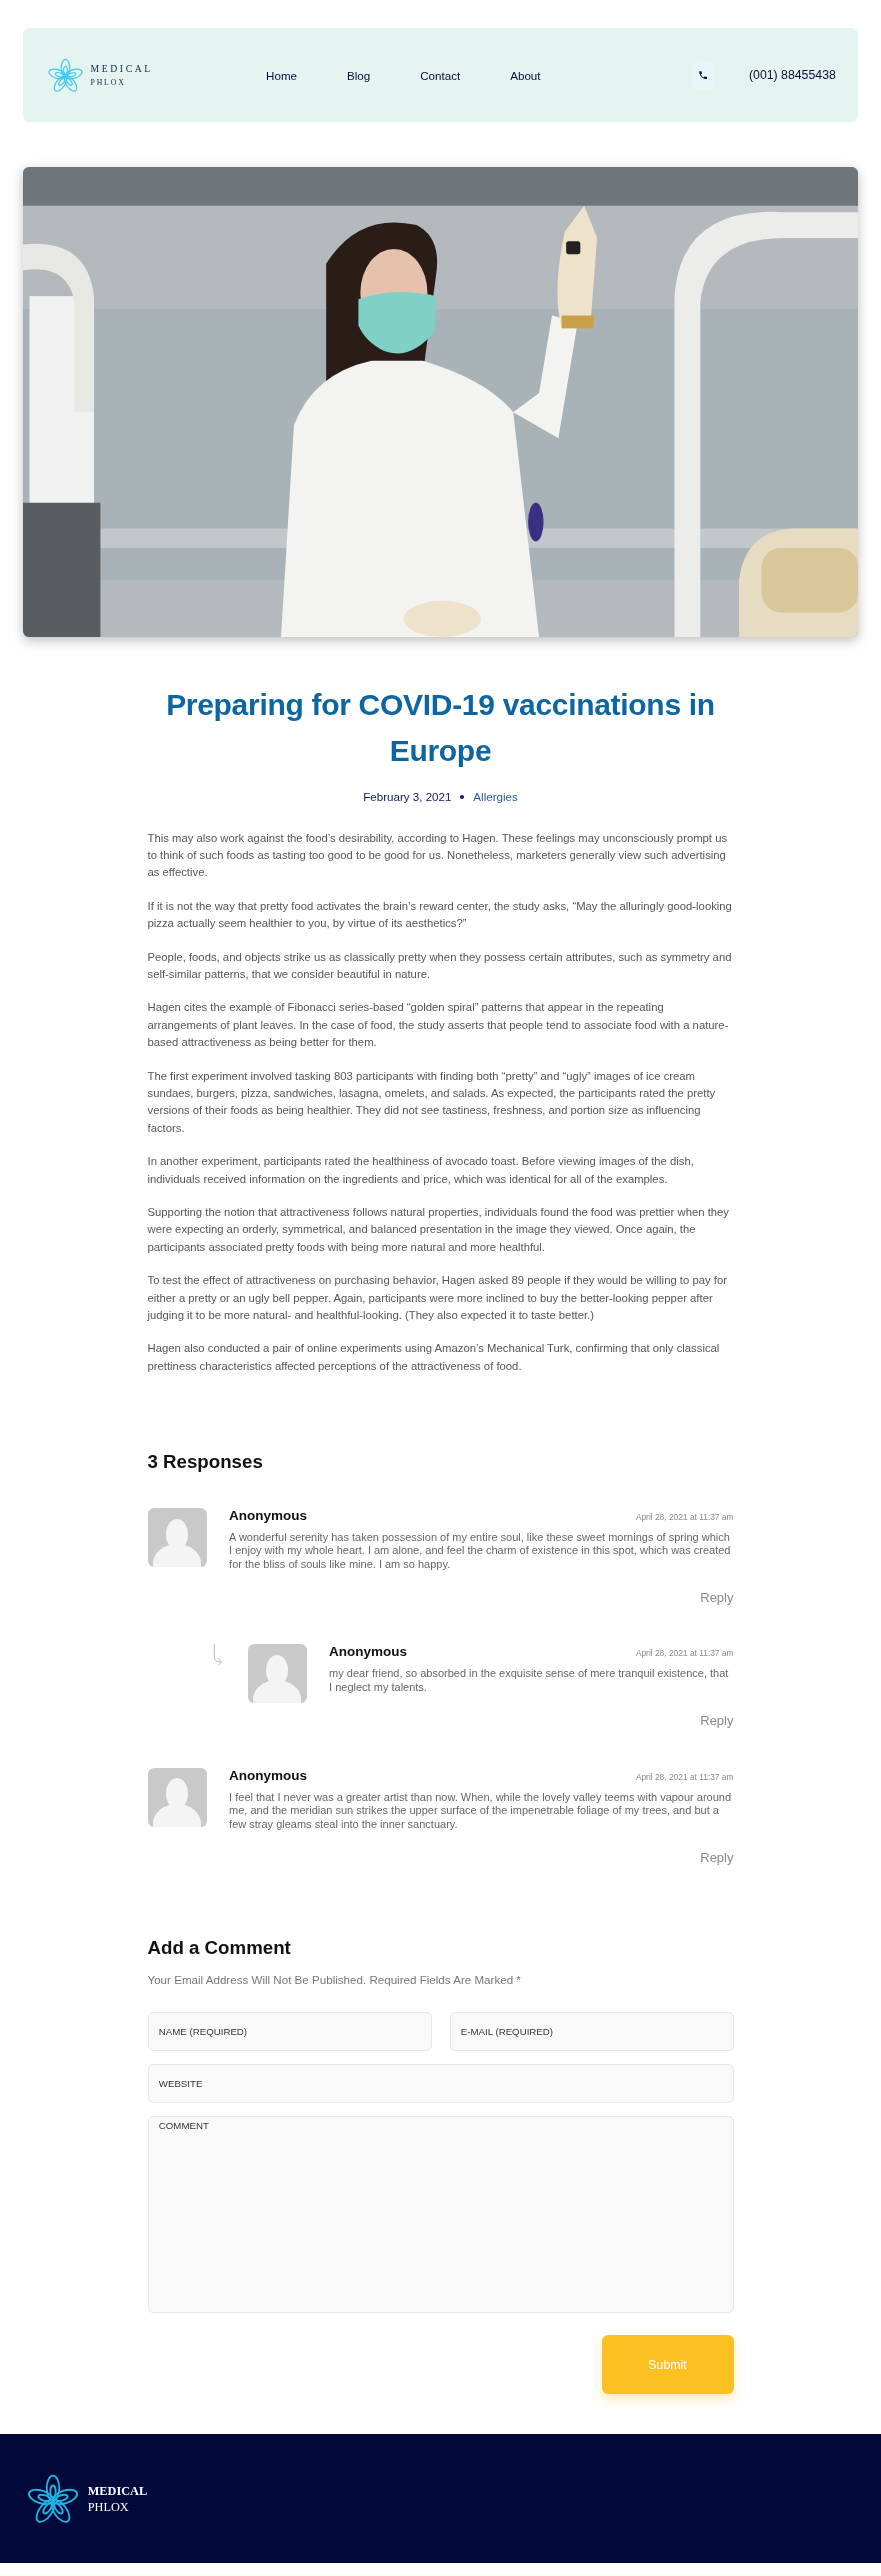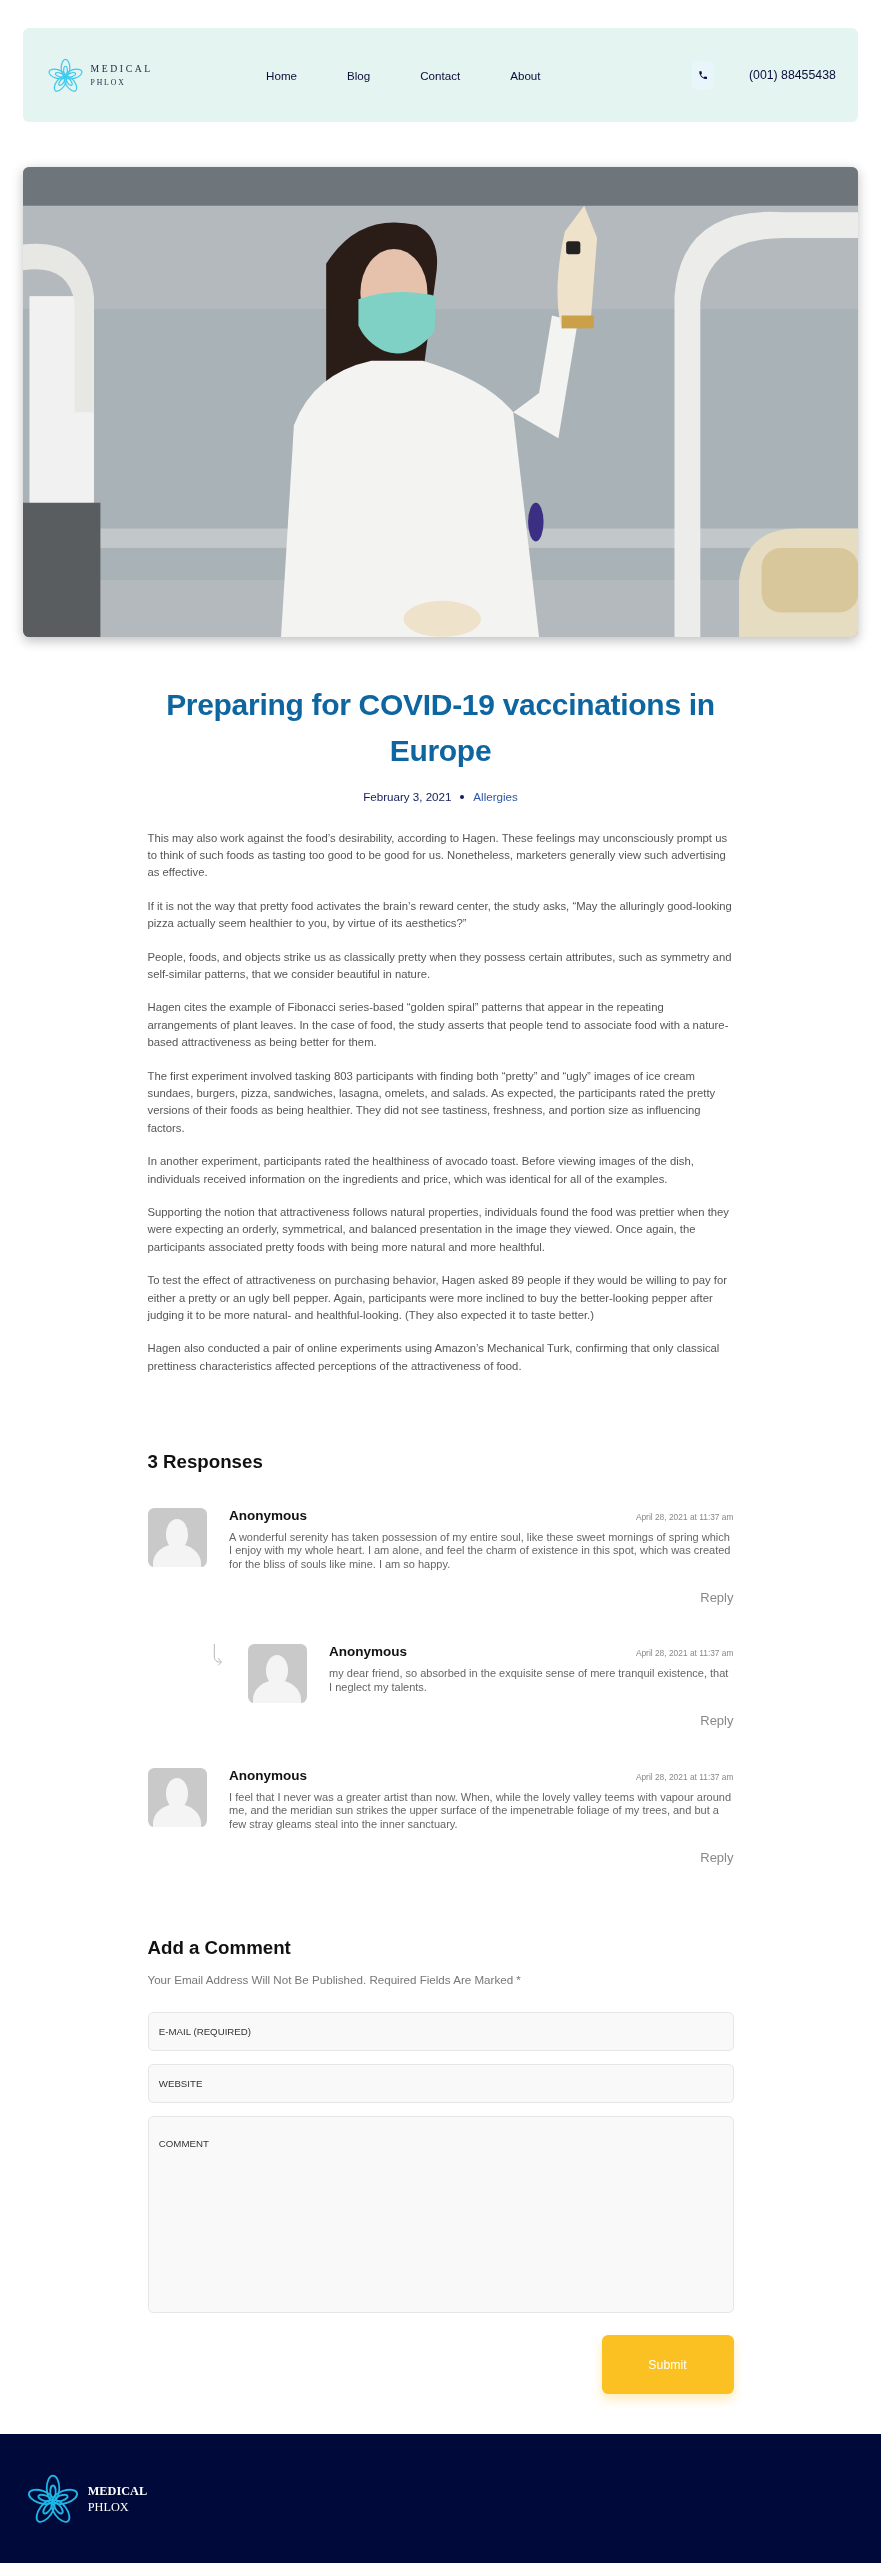--- a/index.html
+++ b/index.html
@@ -56,21 +56,21 @@
   .c-reply { text-align: right; font-size: 13px; color: #888; margin-top: 19px; }
   .reply-arrow { position: absolute; left: -35px; top: 0; width: 13px; height: 22px; }
 
   
   .form { width: 586px; margin: 0 auto; padding-top: 72px; }
   .form h2 { font-size: 18.7px; color: #111; font-weight: 700; }
   .form .note { font-size: 11.6px; color: #777; margin-top: 14px; }
   .row { display: flex; gap: 18px; margin-top: 26px; }
   .field { flex: 1; height: 39px; background: #f9f9f9; border: 0.6px solid #e6e6e6; border-radius: 5.2px; padding: 0 10.3px; font-size: 9.7px; color: #333; display: flex; align-items: center; text-transform: uppercase; }
   .field.full { margin-top: 13px; }
-  .field.area { height: 197px; align-items: flex-start; padding-top: 21px; margin-top: 13px; }
+  .field.area { height: 197px; align-items: flex-start; padding-top: 3px; margin-top: 13px; }
   .submit-wrap { display: flex; justify-content: flex-end; margin-top: 22px; }
   .submit { width: 132px; height: 59px; background: #fbc123; border: none; border-radius: 6.4px; color: #fff; font-size: 12.3px; box-shadow: 0 5.2px 10.3px rgba(251,193,35,0.3); font-family: "Liberation Sans", sans-serif; }
 
   
   .footer { margin-top: 40px; background: #000a3a; height: 129px; display: flex; align-items: center; padding-left: 26px; }
   .footer .logo-text { color: #fff; margin-left: 7.7px; }
   .footer .logo-text .l1 { font-size: 12.3px; letter-spacing: 0; font-weight: 700; }
   .footer .logo-text .l2 { font-size: 12.3px; letter-spacing: 0; margin-top: 3.9px; }
   .footer svg { width: 54px; height: 54px; }
   .bottom { height: 67px; display: flex; align-items: center; padding: 0 22.6px; }
@@ -221,20 +221,21 @@
       <p class="c-text">I feel that I never was a greater artist than now. When, while the lovely valley teems with vapour around me, and the meridian sun strikes the upper surface of the impenetrable foliage of my trees, and but a few stray gleams steal into the inner sanctuary.</p>
       <div class="c-reply">Reply</div>
     </div>
   </div>
 </section>
 
 <section class="form">
   <h2>Add a Comment</h2>
   <p class="note">Your Email Address Will Not Be Published. Required Fields Are Marked *</p>
   <div class="row">
+    <div class="field">NAME (REQUIRED)</div>
     <div class="field">E-MAIL (REQUIRED)</div>
   </div>
   <div class="field full">WEBSITE</div>
   <div class="field area">COMMENT</div>
   <div class="submit-wrap">
     <button class="submit">Submit</button>
   </div>
 </section>
 
 <footer class="footer">

